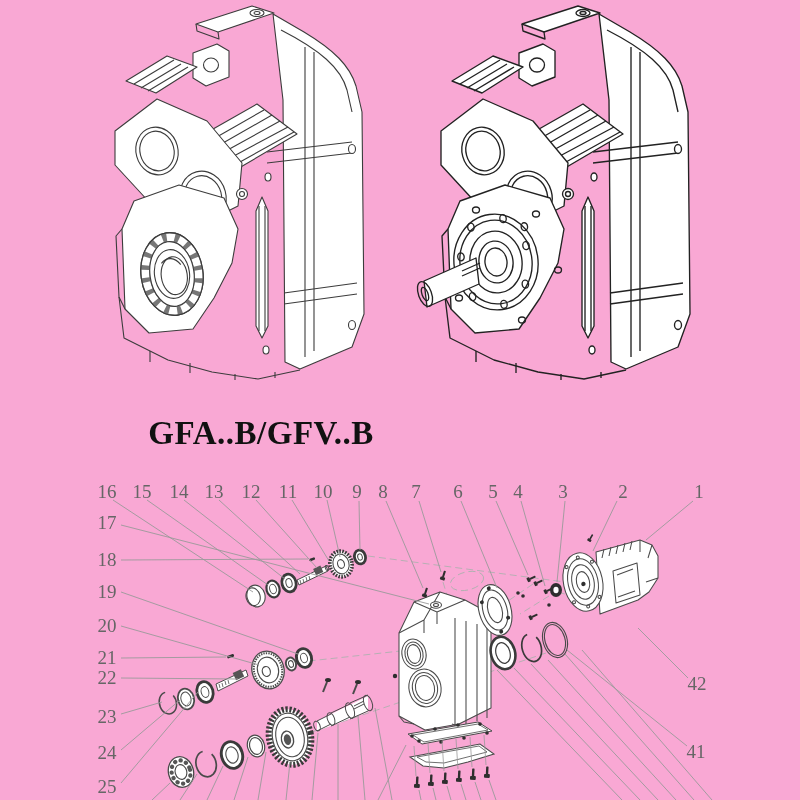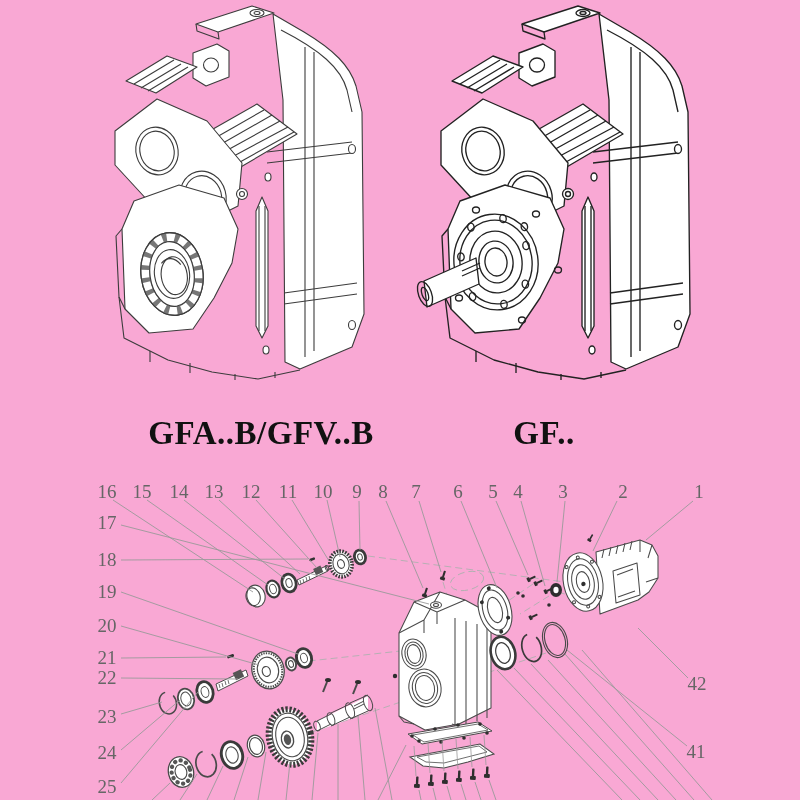--- a/index.html
+++ b/index.html
@@ -9,21 +9,20 @@
   .title{position:absolute;font-weight:bold;font-size:33px;color:#111;
          text-align:center;letter-spacing:0.5px;white-space:nowrap;}
   .callout{font-family:"Liberation Serif", serif;font-size:19px;fill:#666;}
 </style>
 </head>
 <body>
 
 <div class="page">
 
   <div class="title" style="left:120px;top:415px;width:282px;">GFA..B/GFV..B</div>
-  <div class="title" style="left:458px;top:415px;width:172px;">GF..</div>
 
   <svg width="800" height="800" viewBox="0 0 800 800" xmlns="http://www.w3.org/2000/svg">
 
     <defs>
 
       <g id="gbox-body">
 
         <path d="M273,14 L304,32 C334,50 350,66 356,86 L362,112 L364,314 L352,347 L300,369 L285,362 L283,100 Z" fill="#fff"></path>
         <path d="M281,30 C320,50 341,68 347,90 L352,112" fill="none"></path>
         <path d="M305,47 L305,357 M314,52 L314,351" fill="none"></path>

